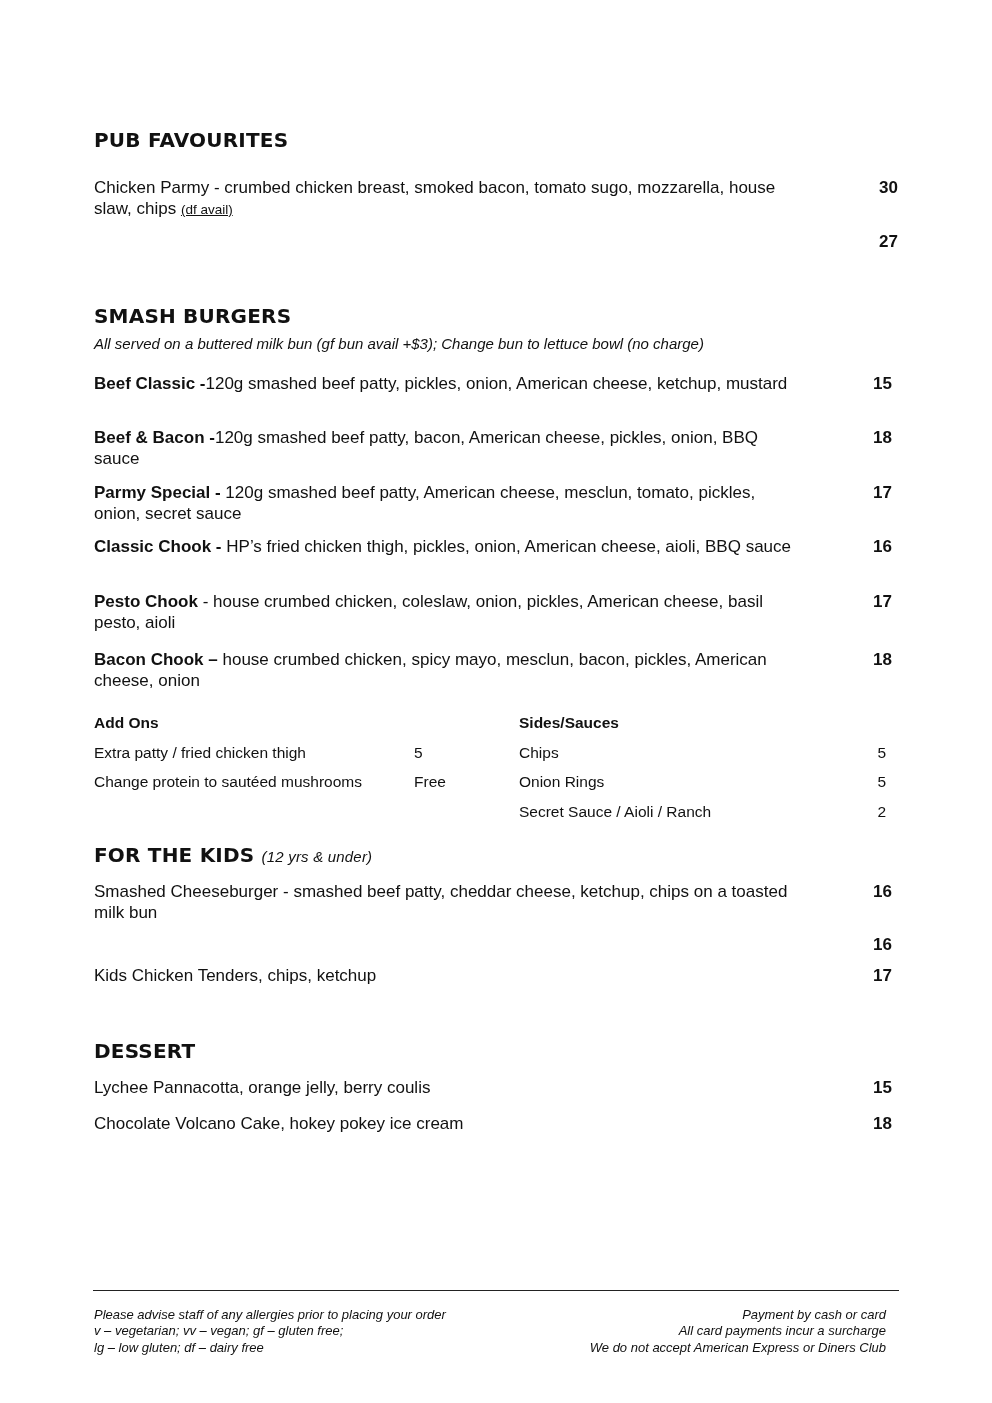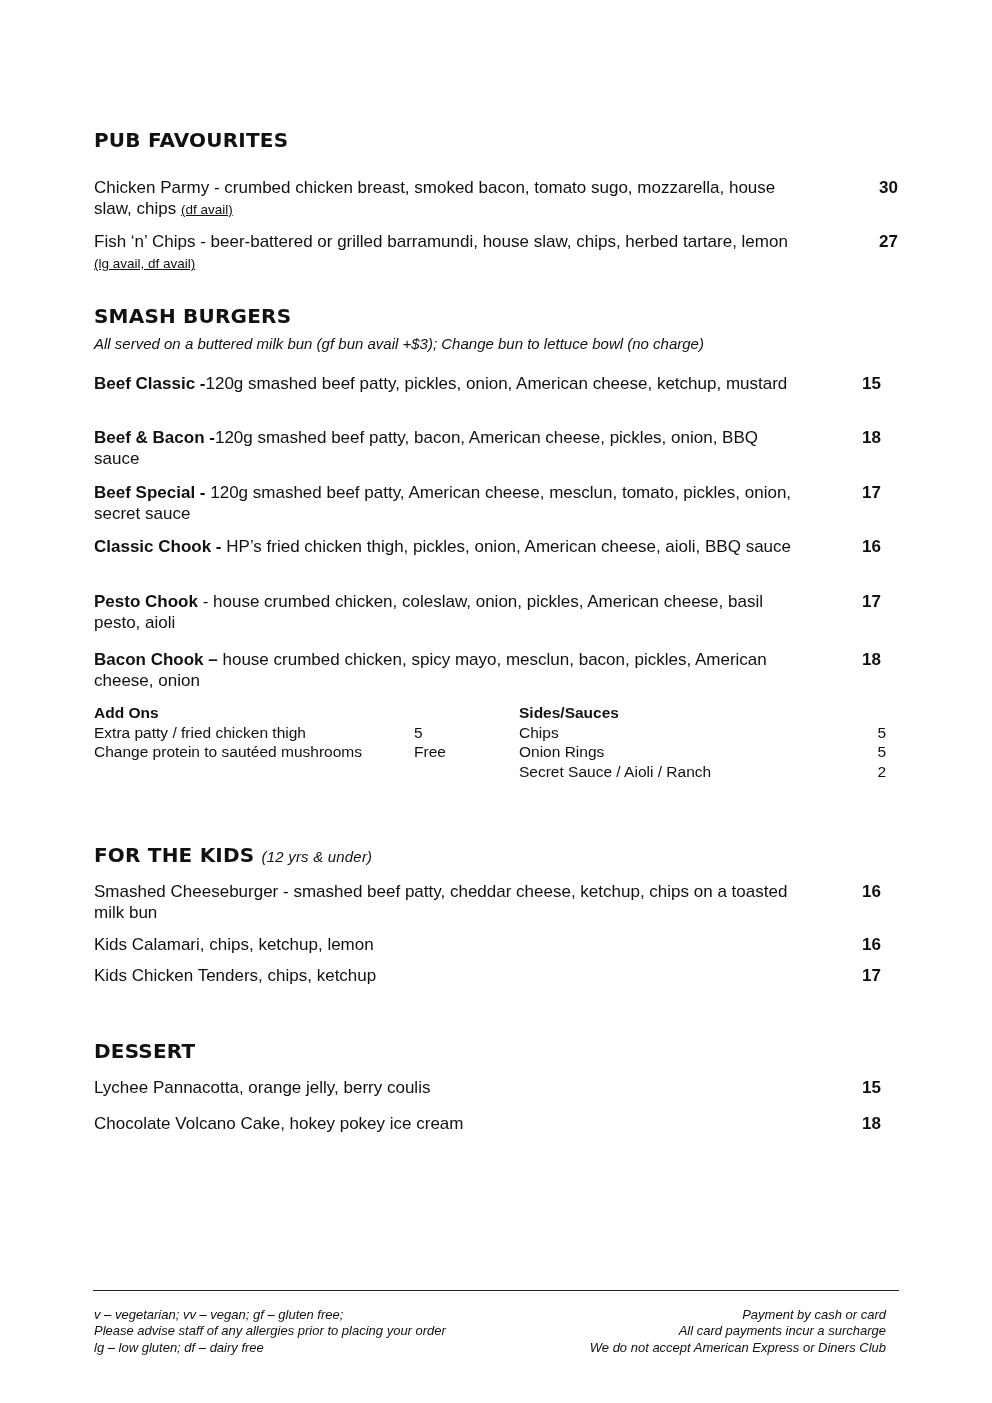--- a/index.html
+++ b/index.html
@@ -19,61 +19,60 @@
     white-space: nowrap;
   }
   .h2 .note { font-family: "Liberation Sans", sans-serif; font-weight: normal; font-style: italic; font-size: 15px; margin-top: 37px; }
   .subtitle { position: absolute; left: 0; font-style: italic; font-size: 15px; white-space: nowrap; }
   .item { position: absolute; left: 0; width: 804px; }
   .item .desc { width: 710px; display: block; }
   .item .name { font-weight: bold; }
   .item .small { font-size: 13.5px; text-decoration: underline; }
   .item .price { position: absolute; top: 0; text-align: right; font-weight: bold; }
   .p-wide { right: 0; }
-  .p-narrow { right: 17px; margin-left: 33px; }
+  .p-narrow { right: 6px; margin-left: 33px; }
   .addons { position: absolute; left: 0; top: 703px; width: 792px; font-size: 15.5px; line-height: 19.5px; }
   .addons .col { position: absolute; top: 0; }
   .addons .colhead { font-weight: bold; }
-  .addons .row { position: relative; white-space: nowrap; }
+  .addons .row { position: relative; white-space: nowrap; margin-top: 10px; }
   .addons .row .v { position: absolute; top: 0; }
   .footer-rule { position: absolute; left: 93px; top: 1290px; width: 806px; height: 0; border-top: 1.5px solid #222; }
   .footer { position: absolute; top: 1307px; font-style: italic; font-size: 13px; line-height: 16.3px; white-space: nowrap; }
   .footer.left { left: 94px; }
   .footer.right { right: 106px; text-align: right; }
 </style>
 </head>
 <body>
 
 <div class="page">
 
   <div class="h2" style="top:130px">PUB FAVOURITES</div>
 
   <div class="item" style="top:177px">
     <span class="desc"><span>Chicken Parmy</span><span> - crumbed chicken breast, smoked bacon, tomato sugo, mozzarella, house slaw, chips </span><span class="small">(df avail)</span></span>
     <span class="price p-wide">30</span>
   </div>
 
   <div class="item" style="top:231px">
-    <span class="desc"><span>Fish ‘n’ Chips</span><span> - beer-battered or grilled barramundi, house slaw, chips, herbed tartare, lemon </span><span class="small">(lg avail, df avail)</span></span>
     <span class="price p-wide">27</span>
   </div>
 
   <div class="h2" style="top:306px">SMASH BURGERS</div>
   <div class="subtitle" style="top:333px">All served on a buttered milk bun (gf bun avail +$3); Change bun to lettuce bowl (no charge)</div>
 
   <div class="item" style="top:373px">
     <span class="desc"><span class="name">Beef Classic -</span><span>120g smashed beef patty, pickles, onion, American cheese, ketchup, mustard</span></span>
     <span class="price p-narrow">15</span>
   </div>
   <div class="item" style="top:427px">
     <span class="desc"><span class="name">Beef &amp; Bacon -</span><span>120g smashed beef patty, bacon, American cheese, pickles, onion, BBQ sauce</span></span>
     <span class="price p-narrow">18</span>
   </div>
   <div class="item" style="top:482px">
-    <span class="desc"><span class="name">Beef Special -</span><span> 120g smashed beef patty, American cheese, mesclun, tomato, pickles, onion, secret sauce</span></span>
+    <span class="desc"><span class="name">Parmy Special -</span><span> 120g smashed beef patty, American cheese, mesclun, tomato, pickles, onion, secret sauce</span></span>
     <span class="price p-narrow">17</span>
   </div>
   <div class="item" style="top:536px">
     <span class="desc"><span class="name">Classic Chook -</span><span> HP’s fried chicken thigh, pickles, onion, American cheese, aioli, BBQ sauce</span></span>
     <span class="price p-narrow">16</span>
   </div>
   <div class="item" style="top:591px">
     <span class="desc"><span class="name">Pesto Chook</span><span> - house crumbed chicken, coleslaw, onion, pickles, American cheese, basil pesto, aioli</span></span>
     <span class="price p-narrow">17</span>
   </div>
@@ -96,21 +95,20 @@
     </div>
   </div>
 
   <div class="h2" style="top:845px"><span>FOR THE KIDS</span> <span class="note">(12 yrs &amp; under)</span></div>
 
   <div class="item" style="top:881px">
     <span class="desc">Smashed Cheeseburger - smashed beef patty, cheddar cheese, ketchup, chips on a toasted milk bun</span>
     <span class="price p-narrow">16</span>
   </div>
   <div class="item" style="top:934px">
-    <span class="desc">Kids Calamari, chips, ketchup, lemon</span>
     <span class="price p-narrow">16</span>
   </div>
   <div class="item" style="top:965px">
     <span class="desc">Kids Chicken Tenders, chips, ketchup</span>
     <span class="price p-narrow">17</span>
   </div>
 
   <div class="h2" style="top:1041px">DESSERT</div>
 
   <div class="item" style="top:1077px">
@@ -118,21 +116,21 @@
     <span class="price p-narrow">15</span>
   </div>
   <div class="item" style="top:1113px">
     <span class="desc">Chocolate Volcano Cake, hokey pokey ice cream</span>
     <span class="price p-narrow">18</span>
   </div>
 </div>
 
 <div class="footer-rule"></div>
 <div class="footer left">
+  <div>Please advise staff of any allergies prior to placing your order</div>
   <div>v – vegetarian; vv – vegan; gf – gluten free;</div>
-  <div>Please advise staff of any allergies prior to placing your order</div>
   <div>lg – low gluten; df – dairy free</div>
 </div>
 <div class="footer right">
   <div>Payment by cash or card</div>
   <div>All card payments incur a surcharge</div>
   <div>We do not accept American Express or Diners Club</div>
 </div>
 
 </body></html>

